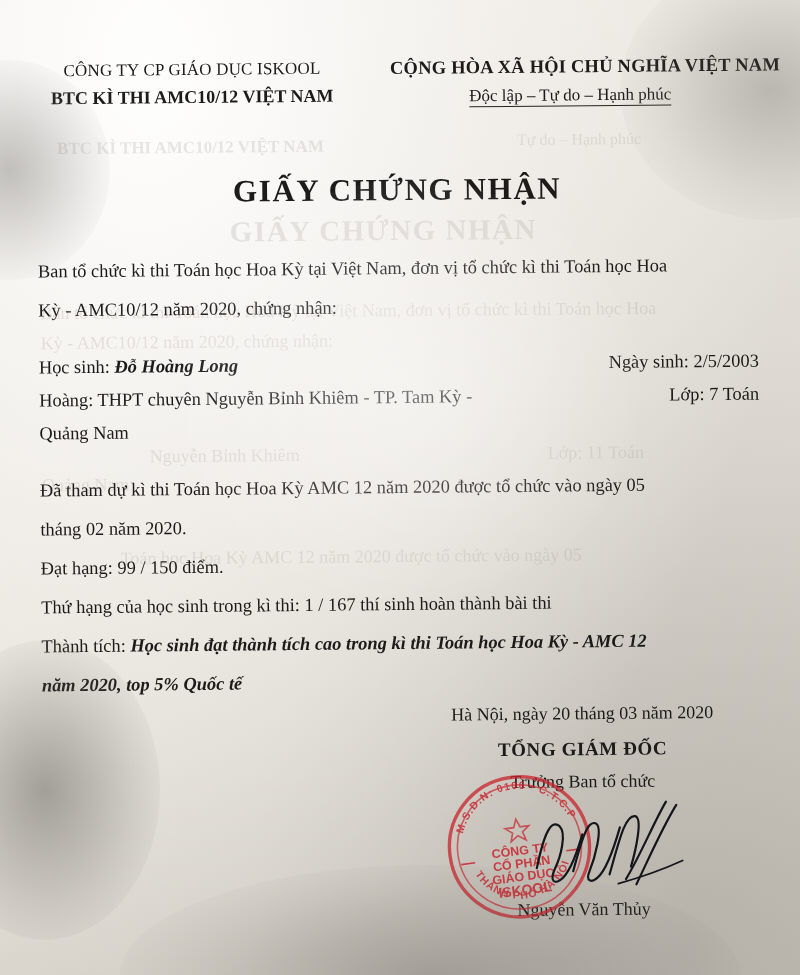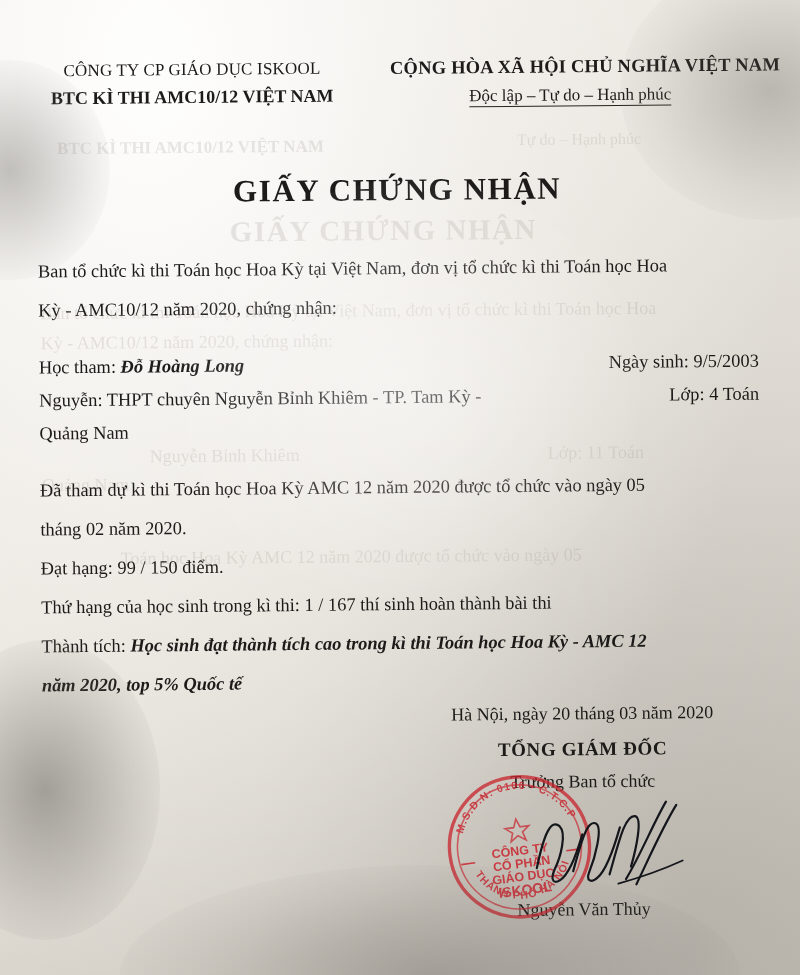--- a/index.html
+++ b/index.html
@@ -257,37 +257,37 @@
     <div id="doc-title">GIẤY CHỨNG NHẬN</div>
 
     <div id="body">
       <div class="para">Ban tổ chức kì thi Toán học Hoa Kỳ tại Việt Nam, đơn vị tổ chức kì thi Toán học Hoa</div>
       <div class="para">Kỳ - AMC10/12 năm 2020, chứng nhận:</div>
 
       <div class="gap"></div>
 
       <div class="row">
         <div>
-          <span>Học tham:</span>
+          <span>Học sinh:</span>
           <span class="name-bold-italic">Đỗ Hoàng Long</span>
         </div>
         <div>
           <span>Ngày sinh:</span>
-          <span>9/5/2003</span>
+          <span>2/5/2003</span>
         </div>
       </div>
 
       <div class="row">
         <div>
-          <span>Nguyễn:</span>
+          <span>Hoàng:</span>
           <span>THPT chuyên Nguyễn Bỉnh Khiêm - TP. Tam Kỳ -</span>
         </div>
         <div>
           <span>Lớp:</span>
-          <span>4 Toán</span>
+          <span>7 Toán</span>
         </div>
       </div>
 
       <div class="para">Quảng Nam</div>
 
       <div class="gap"></div>
 
       <div class="para">Đã tham dự kì thi Toán học Hoa Kỳ AMC 12 năm 2020 được tổ chức vào ngày 05</div>
       <div class="para">tháng 02 năm 2020.</div>
 

